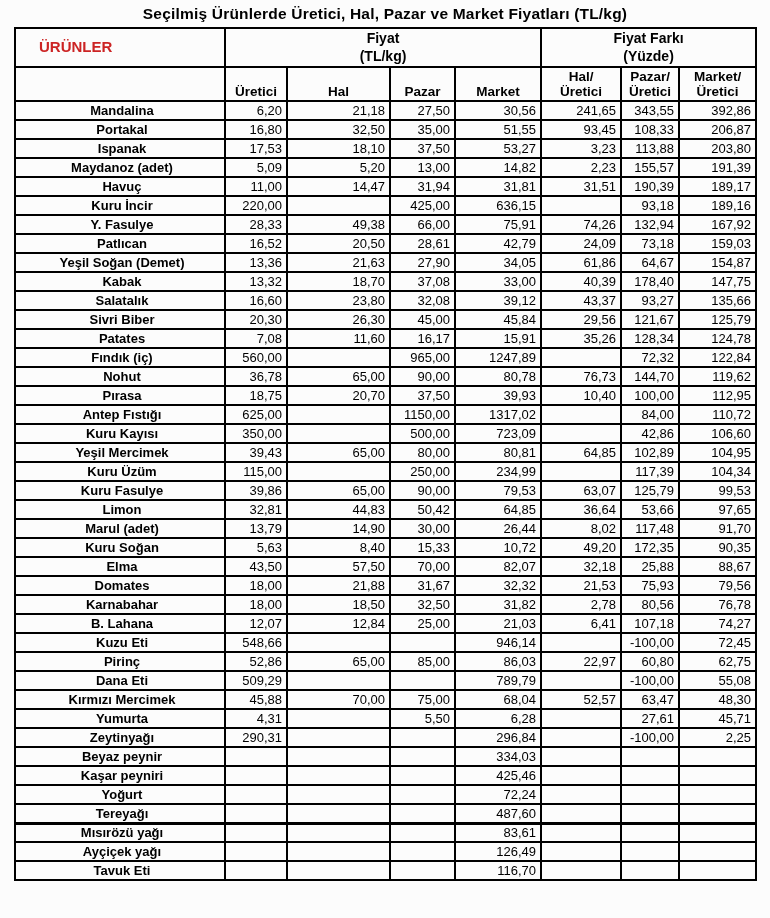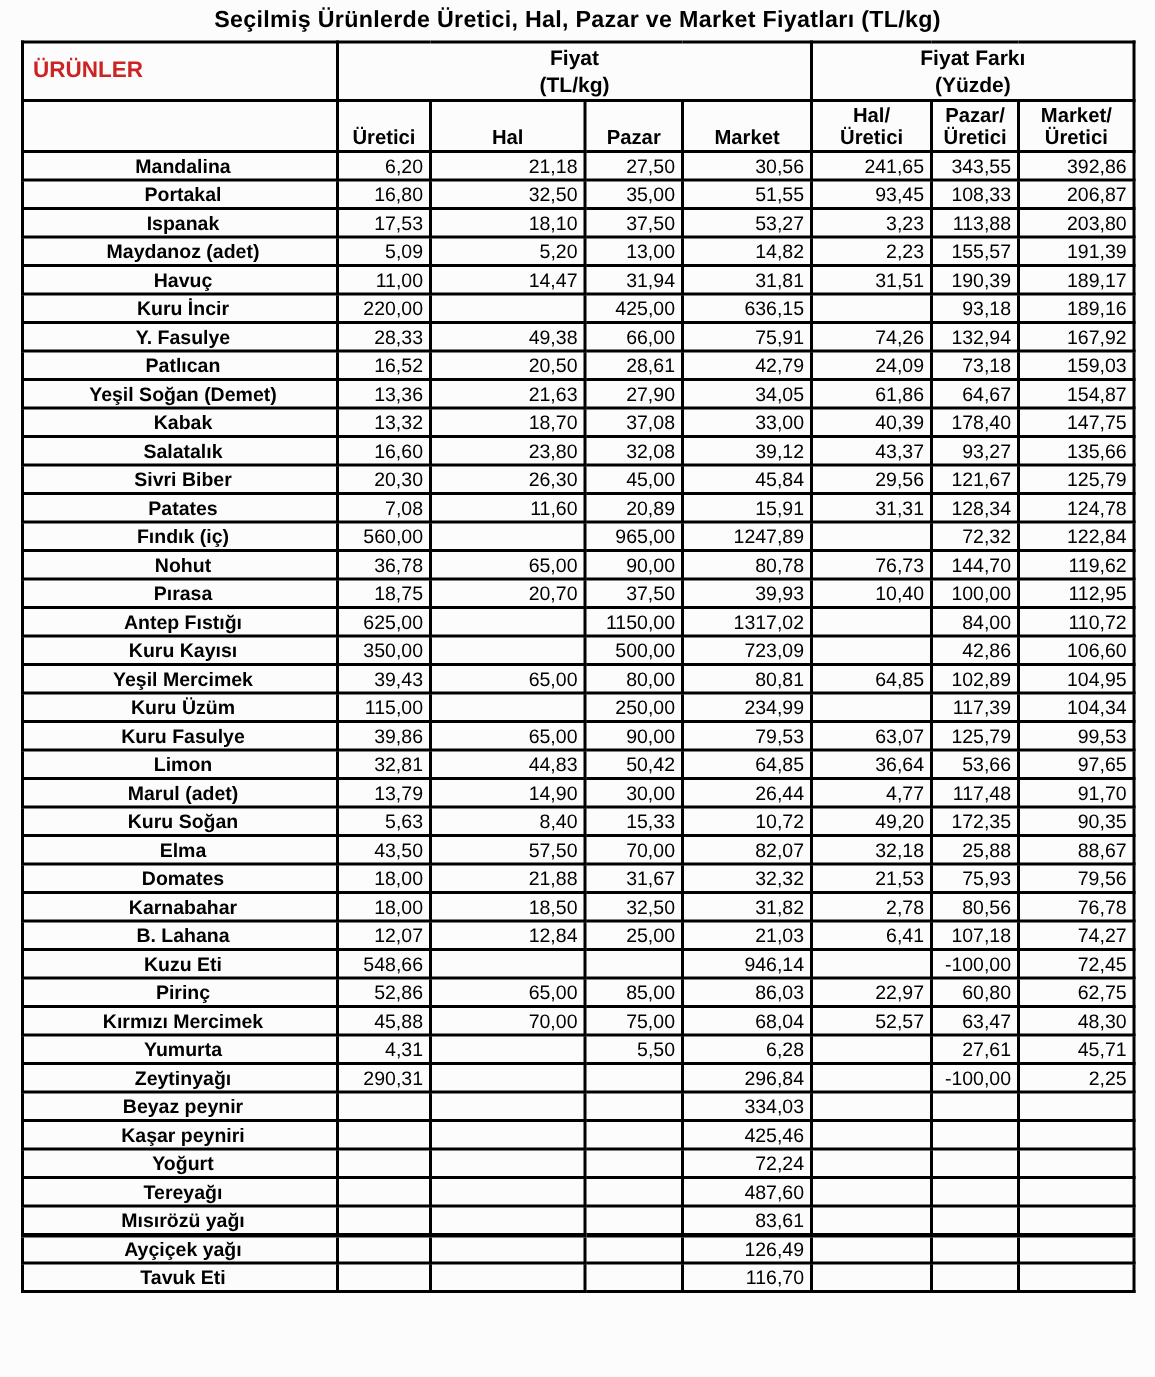--- a/index.html
+++ b/index.html
@@ -25,21 +25,21 @@
   }
   th, td {
     border: 2px solid #000;
     overflow: hidden;
     white-space: nowrap;
   }
   thead th { font-weight: bold; text-align: center; white-space: pre-line; }
   tr.h1 th { height: 39px; font-size: 14px; line-height: 1.25; vertical-align: middle; }
   tr.h1 th.products {
     text-align: left;
-    padding-left: 6px;
+    padding-left: 23px;
     font-size: 15px;
     color: #cc2424;
   }
   tr.h2 th {
     height: 34px;
     font-size: 13.5px;
     line-height: 1.15;
     vertical-align: bottom;
     padding-bottom: 0;
   }
@@ -206,23 +206,23 @@
           <td class="num">45,00</td>
           <td class="num">45,84</td>
           <td class="num">29,56</td>
           <td class="num">121,67</td>
           <td class="num">125,79</td>
         </tr>
         <tr>
           <td class="product">Patates</td>
           <td class="num">7,08</td>
           <td class="num">11,60</td>
-          <td class="num">20,89</td>
+          <td class="num">16,17</td>
           <td class="num">15,91</td>
-          <td class="num">31,31</td>
+          <td class="num">35,26</td>
           <td class="num">128,34</td>
           <td class="num">124,78</td>
         </tr>
         <tr>
           <td class="product">Fındık (iç)</td>
           <td class="num">560,00</td>
           <td class="num"></td>
           <td class="num">965,00</td>
           <td class="num">1247,89</td>
           <td class="num"></td>
@@ -308,21 +308,21 @@
           <td class="num">36,64</td>
           <td class="num">53,66</td>
           <td class="num">97,65</td>
         </tr>
         <tr>
           <td class="product">Marul (adet)</td>
           <td class="num">13,79</td>
           <td class="num">14,90</td>
           <td class="num">30,00</td>
           <td class="num">26,44</td>
-          <td class="num">4,77</td>
+          <td class="num">8,02</td>
           <td class="num">117,48</td>
           <td class="num">91,70</td>
         </tr>
         <tr>
           <td class="product">Kuru Soğan</td>
           <td class="num">5,63</td>
           <td class="num">8,40</td>
           <td class="num">15,33</td>
           <td class="num">10,72</td>
           <td class="num">49,20</td>
@@ -383,20 +383,30 @@
           <td class="product">Pirinç</td>
           <td class="num">52,86</td>
           <td class="num">65,00</td>
           <td class="num">85,00</td>
           <td class="num">86,03</td>
           <td class="num">22,97</td>
           <td class="num">60,80</td>
           <td class="num">62,75</td>
         </tr>
         <tr>
+          <td class="product">Dana Eti</td>
+          <td class="num">509,29</td>
+          <td class="num"></td>
+          <td class="num"></td>
+          <td class="num">789,79</td>
+          <td class="num"></td>
+          <td class="num">-100,00</td>
+          <td class="num">55,08</td>
+        </tr>
+        <tr>
           <td class="product">Kırmızı Mercimek</td>
           <td class="num">45,88</td>
           <td class="num">70,00</td>
           <td class="num">75,00</td>
           <td class="num">68,04</td>
           <td class="num">52,57</td>
           <td class="num">63,47</td>
           <td class="num">48,30</td>
         </tr>
         <tr>

